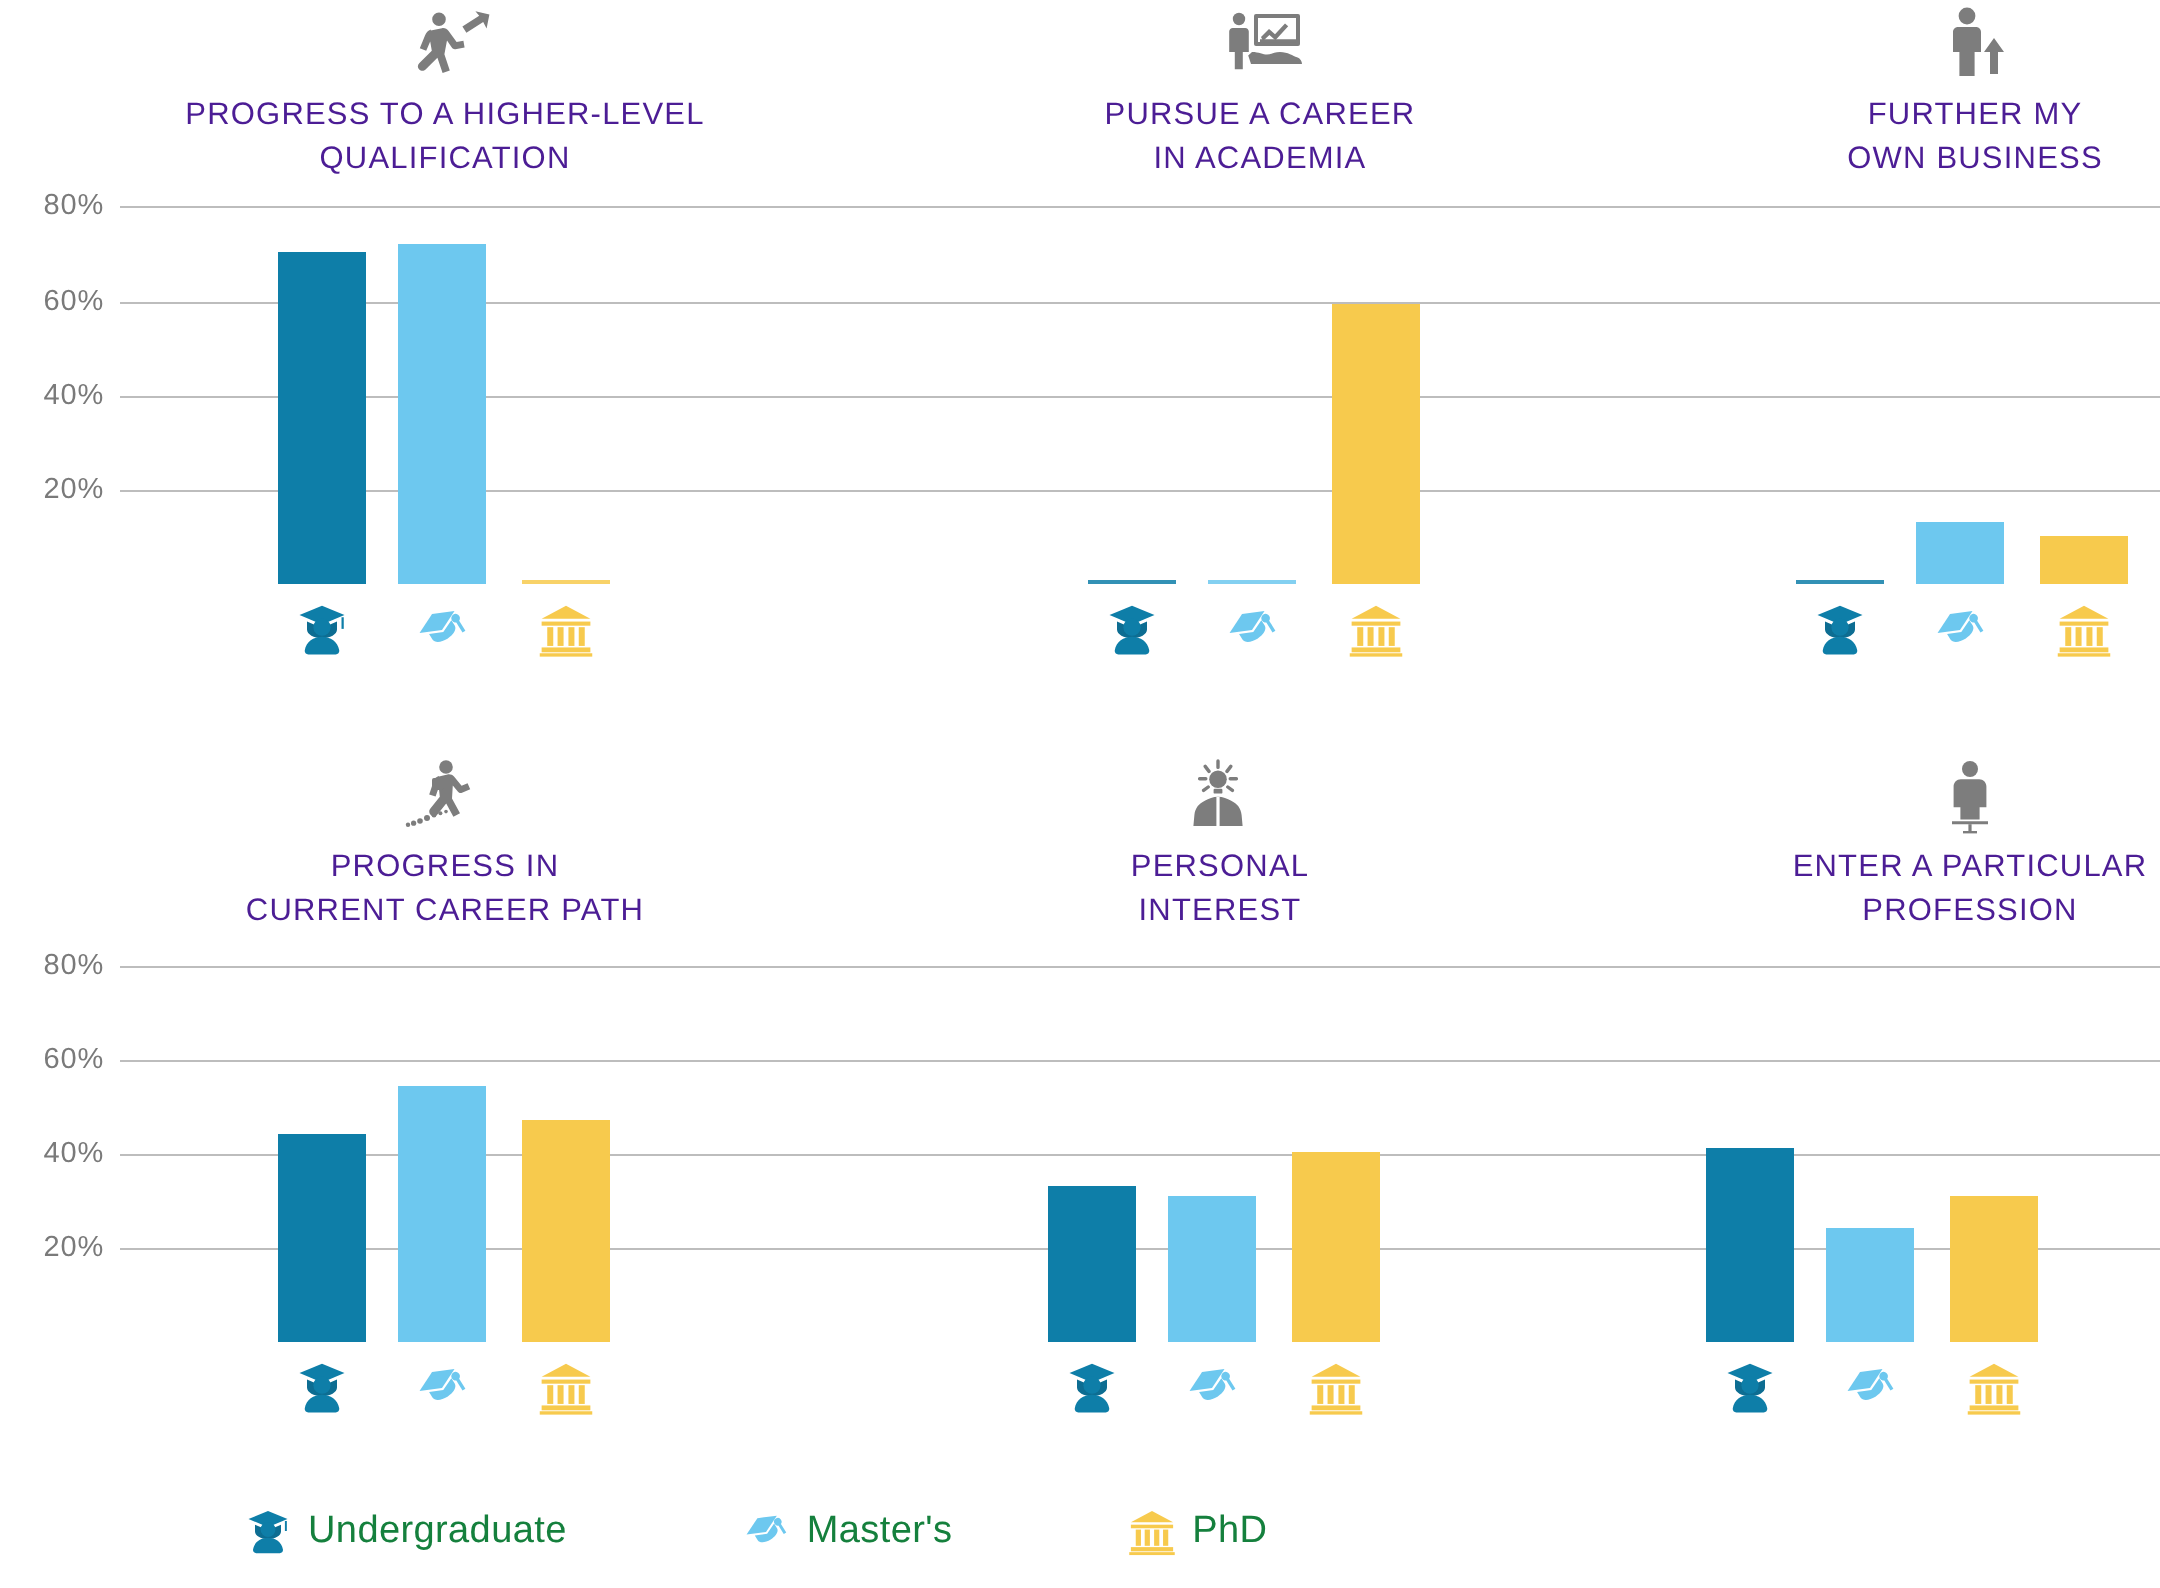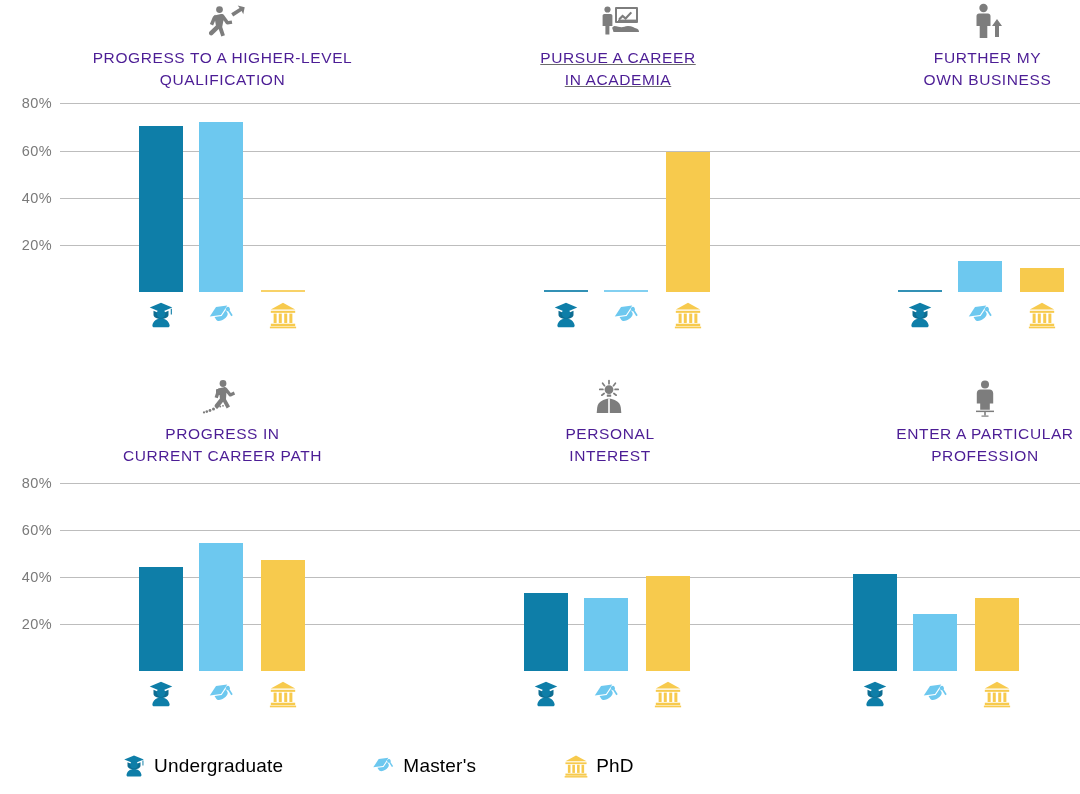--- a/index.html
+++ b/index.html
@@ -96,21 +96,21 @@
     align-items: center;
     gap: 6px;
   }
   .legend-item .legend-icon {
     width: 28px; height: 28px;
     display: flex; align-items: center; justify-content: center;
   }
   .legend-icon svg { display:block; width: 26px; height: 26px; }
   .legend-label {
     font-size: 19px;
-    color: #000000;
+    color: #15803d;
     letter-spacing: .2px;
   }
 </style>
 </head>
 <body>
 
 <div class="canvas">
 
   <div class="gridline" style="left:60px; top:103px; width:1020px;"></div>
   <div class="gridline" style="left:60px; top:151px; width:1020px;"></div>
@@ -137,21 +137,21 @@
       <svg width="52" height="42" viewBox="0 0 52 42" fill="#7d7d7d">
         <path d="M22.5 4.2a3.4 3.4 0 1 0 0 6.8 3.4 3.4 0 0 0 0-6.8z"></path>
         <path d="M18.4 12.8c-1.4.5-2.3 1.6-2.9 3l-2.6 6.3 3.2 1.3 2-4.6.8 4.6-6.3 6.2c-.9.9-.9 2.3 0 3.1.9.9 2.3.9 3.2 0l5.9-5.8 2.6 7.6 3.6-1.2-2.7-8.2 1.3-6.9 2.4 3.6c.4.6 1.1.9 1.8.8l4.6-.8-.6-3.4-3.4.6-4-5.5c-.8-1.1-2-1.6-3.3-1.4l-5.6 1.1z"></path>
         <path d="M40.7 3.6l7 1.6-1.4 7-1.7-3.2-8.4 5.4-2-3.1 8.4-5.4-1.9-2.3z"></path>
       </svg>
     </div>
     <div class="panel-title">PROGRESS TO A HIGHER-LEVEL
 QUALIFICATION</div>
   </div>
 
-  <div class="panel-head" style="left:478px; top:2px; width:280px;text-decoration:underline;">
+  <div class="panel-head" style="left:490px; top:2px; width:280px;">
     <div class="panel-icon">
       <svg width="48" height="40" viewBox="0 0 48 40" fill="#7d7d7d">
         <rect x="21" y="3" width="23" height="16" rx="1"></rect>
         <path d="M23 5h19v12H23z" fill="#ffffff"></path>
         <path d="M24.5 14.5l4-4 3 2.6 5-5.4 1.6 1.4-6.4 7-3-2.6-3.2 3z"></path>
         <path d="M24 15.6h18v1.6H24z"></path>
         <circle cx="13.5" cy="5.5" r="3.1"></circle>
         <path d="M10.4 10h6.2c1 0 1.8.8 1.8 1.8V22h-3v8.6h-4V22h-2.8V11.8c0-1 .8-1.8 1.8-1.8z"></path>
         <path d="M20 22c3.5 0 5.5 1.3 7.5 1.3 2 0 3.5-1.3 6.5-1.3 4 0 6.5 2 8.5 2.6 1.6.5 2.5 2 2.5 3.4H19.5c-.7-2.4-1.4-4.3-1.4-4.3L20 22z"></path>
       </svg>

